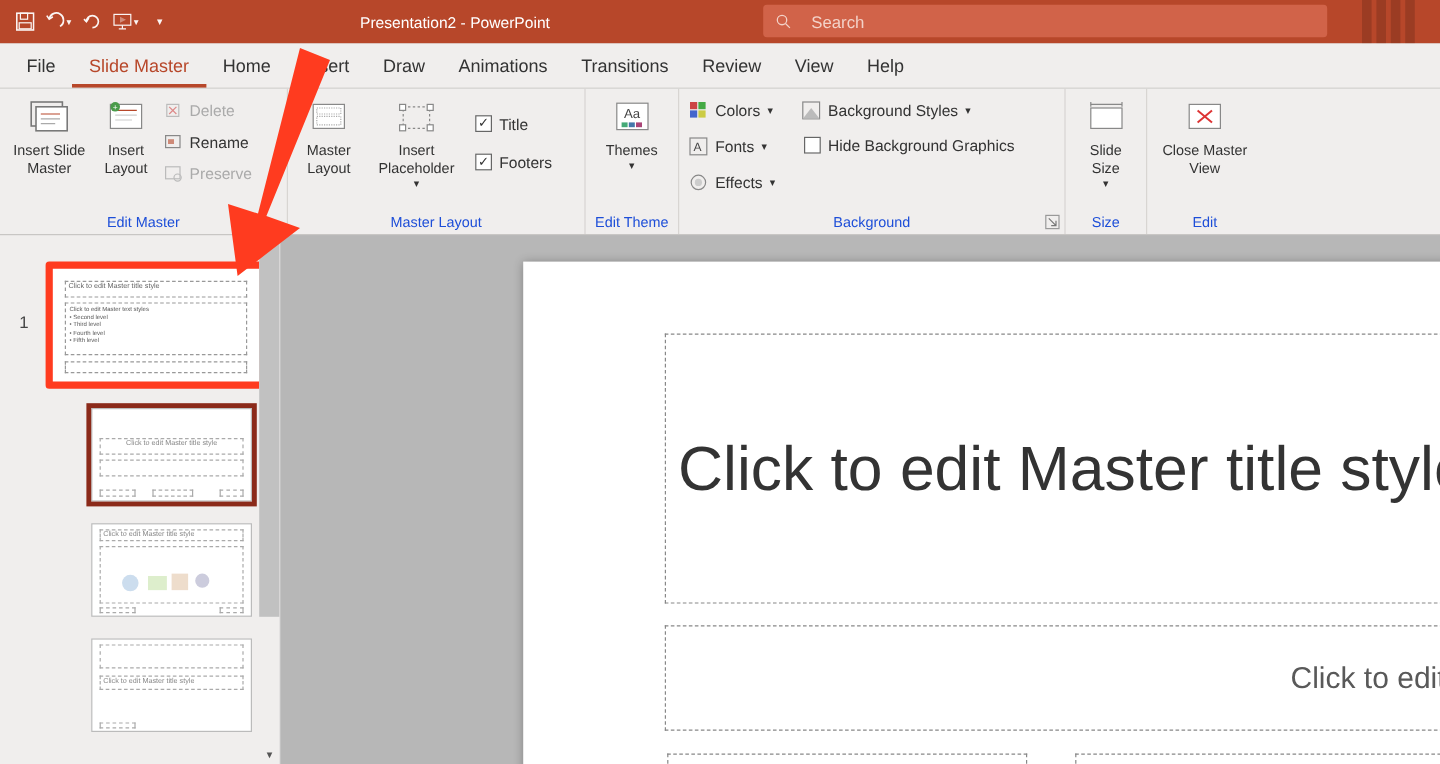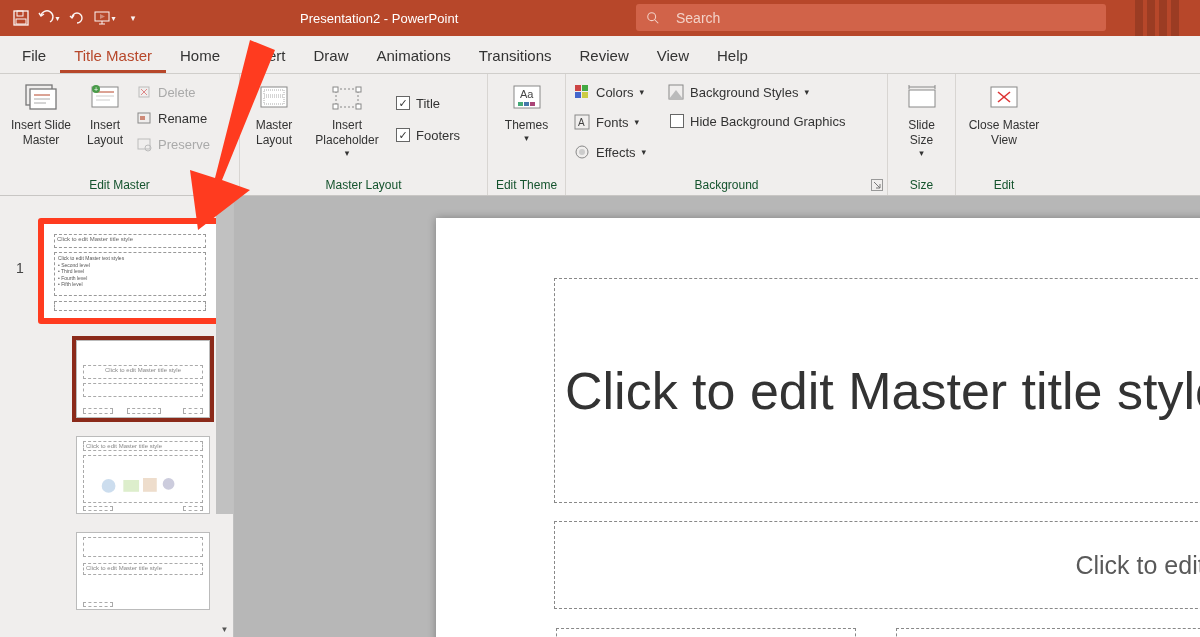--- a/index.html
+++ b/index.html
@@ -15,21 +15,21 @@
 .titlestripes { position:absolute; right:10px; top:0; bottom:0; width:55px; display:flex; align-items:center; }
 .titlestripes span { display:block; width:8px; height:36px; margin-right:4px; background:rgba(0,0,0,0.15); }
 
 .tabs { height:38px; background:#f0eeed; display:flex; align-items:flex-end; padding:0 8px; font-size:15px; color:#333; border-bottom:1px solid #d0cecb; }
 .tabs .tab { padding:8px 14px 9px; cursor:pointer; }
 .tabs .tab.active { color:#b7472a; border-bottom:3px solid #b7472a; padding-bottom:6px; font-weight:400; }
 
 .ribbon { height:122px; background:#f0eeed; display:flex; border-bottom:1px solid #c8c6c4; }
 .group { border-right:1px solid #d8d5d2; padding:4px 6px 2px; display:flex; flex-direction:column; justify-content:space-between; }
 .group-content { display:flex; align-items:flex-start; gap:4px; height:96px; }
-.group-label { text-align:center; font-size:12px; color:#14532d; padding:2px 0 1px; }
+.group-label { text-align:center; font-size:12px; color:#1d4ed8; padding:2px 0 1px; }
 
 .bigbtn { display:flex; flex-direction:column; align-items:center; justify-content:flex-start; width:62px; padding:2px 2px; font-size:12px; color:#333; text-align:center; line-height:1.25; cursor:pointer; }
 .bigbtn .bicon { height:36px; display:flex; align-items:center; justify-content:center; margin-bottom:2px; }
 
 .stackbtn { display:flex; align-items:center; font-size:13px; color:#333; padding:2px 2px; gap:6px; cursor:pointer; height:24px;}
 .stackcol { display:flex; flex-direction:column; justify-content:flex-start; gap:2px; padding-top:2px;}
 
 .chk { display:flex; align-items:center; gap:6px; font-size:13px; color:#333; height:22px; padding:0 4px; }
 .chk .box { width:14px; height:14px; border:1px solid #666; background:#fff; display:flex; align-items:center; justify-content:center; }
 .chk .box.checked::after { content:"✓"; font-size:11px; color:#333; line-height:1;}
@@ -134,21 +134,21 @@
   <div class="titlestripes">
       <span></span>
       <span></span>
       <span></span>
       <span></span>
     </div>
 </div>
 
 <div class="tabs">
   <div class="tab">File</div>
-  <div class="tab active">Title Master</div>
+  <div class="tab active">Slide Master</div>
   <div class="tab">Home</div>
   <div class="tab">Insert</div>
   <div class="tab">Draw</div>
   <div class="tab">Animations</div>
   <div class="tab">Transitions</div>
   <div class="tab">Review</div>
   <div class="tab">View</div>
   <div class="tab">Help</div>
 </div>
 

